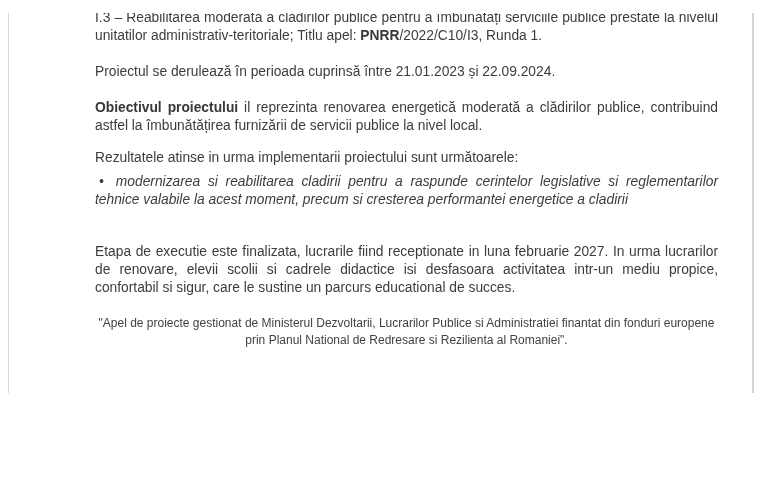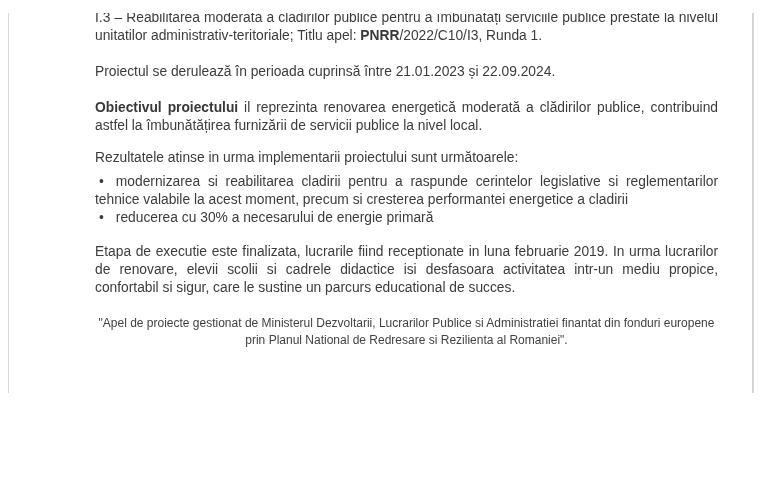--- a/index.html
+++ b/index.html
@@ -14,21 +14,21 @@
   .para{
     position:absolute;left:95px;width:623px;margin:0;
     font-size:13.8px;line-height:18px;color:#3c3c3c;
     text-align:justify;
   }
   .para b{font-weight:bold;color:#383838;}
   .p-intro{top:-4px;}
   .p-period{top:50px;}
   .p-objective{top:86px;}
   .p-results-intro{top:136px;}
-  .p-bullet{text-indent:4px;}
+  .p-bullet{text-indent:4px;font-style:italic;}
   .p-bullet1{top:160px;}
   .p-bullet2{top:196px;}
   .p-stage{top:230px;}
   .p-quote{top:302px;text-align:center;font-size:12px;line-height:16.5px;color:#424242;}
   .p-value{top:351px;}
   .bullet-glyph{margin-right:12px;}
   .photo{position:absolute;top:395px;height:135px;overflow:hidden;}
   .photo svg{display:block;}
   .photo-left{left:189px;width:165px;}
   .photo-right{left:398px;width:163px;}
@@ -44,23 +44,22 @@
   <p class="para p-intro"><span>I.3 – Reabilitarea moderată a clădirilor publice pentru a îmbunătați serviciile publice prestate la nivelul unitatilor administrativ-teritoriale; Titlu apel: </span><b>PNRR</b><span>/2022/C10/I3, Runda 1.</span></p>
 
   <p class="para p-period">Proiectul se derulează în perioada cuprinsă între 21.01.2023 și 22.09.2024.</p>
 
   <p class="para p-results-intro">Rezultatele atinse in urma implementarii proiectului sunt următoarele:</p>
 
   <p class="para p-objective"><b>Obiectivul proiectului</b><span> il reprezinta renovarea energetică moderată a clădirilor publice, contribuind astfel la îmbunătățirea furnizării de servicii publice la nivel local.</span></p>
 
   <p class="para p-bullet p-bullet1"><span class="bullet-glyph">•</span><span>modernizarea si reabilitarea cladirii pentru a raspunde cerintelor legislative si reglementarilor tehnice valabile la acest moment, precum si cresterea performantei energetice a cladirii</span></p>
 
-  <p class="para p-bullet p-bullet2"><span class="bullet-glyph">•</span><span>reducerea cu 30% a necesarului de energie primară</span></p>
 
-  <p class="para p-stage">Etapa de executie este finalizata, lucrarile fiind receptionate in luna februarie 2019. In urma lucrarilor de renovare, elevii scolii si cadrele didactice isi desfasoara activitatea intr-un mediu propice, confortabil si sigur,  care le sustine un parcurs educational de succes.</p>
+  <p class="para p-stage">Etapa de executie este finalizata, lucrarile fiind receptionate in luna februarie 2027. In urma lucrarilor de renovare, elevii scolii si cadrele didactice isi desfasoara activitatea intr-un mediu propice, confortabil si sigur,  care le sustine un parcurs educational de succes.</p>
 
   <p class="para p-quote">"Apel de proiecte gestionat de Ministerul Dezvoltarii, Lucrarilor Publice si Administratiei finantat din fonduri europene prin Planul National de Redresare si Rezilienta al Romaniei".</p>
 
 
   <div class="photo photo-left">
     <svg width="165" height="135" viewBox="0 0 165 135">
 
       <rect x="0" y="0" width="165" height="135" fill="#bdc6cd"></rect>
 
       <line x1="0" y1="12" x2="80" y2="32" stroke="#4e5a64" stroke-width="1.3"></line>

